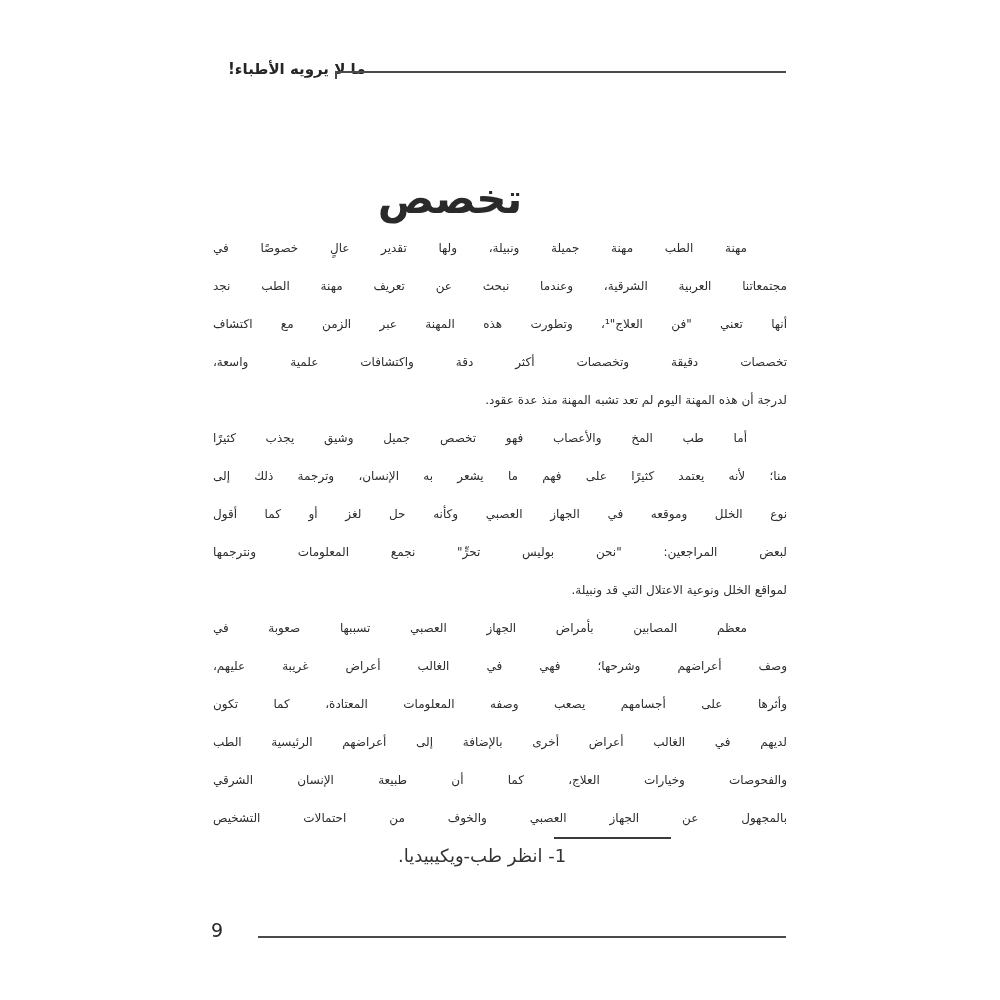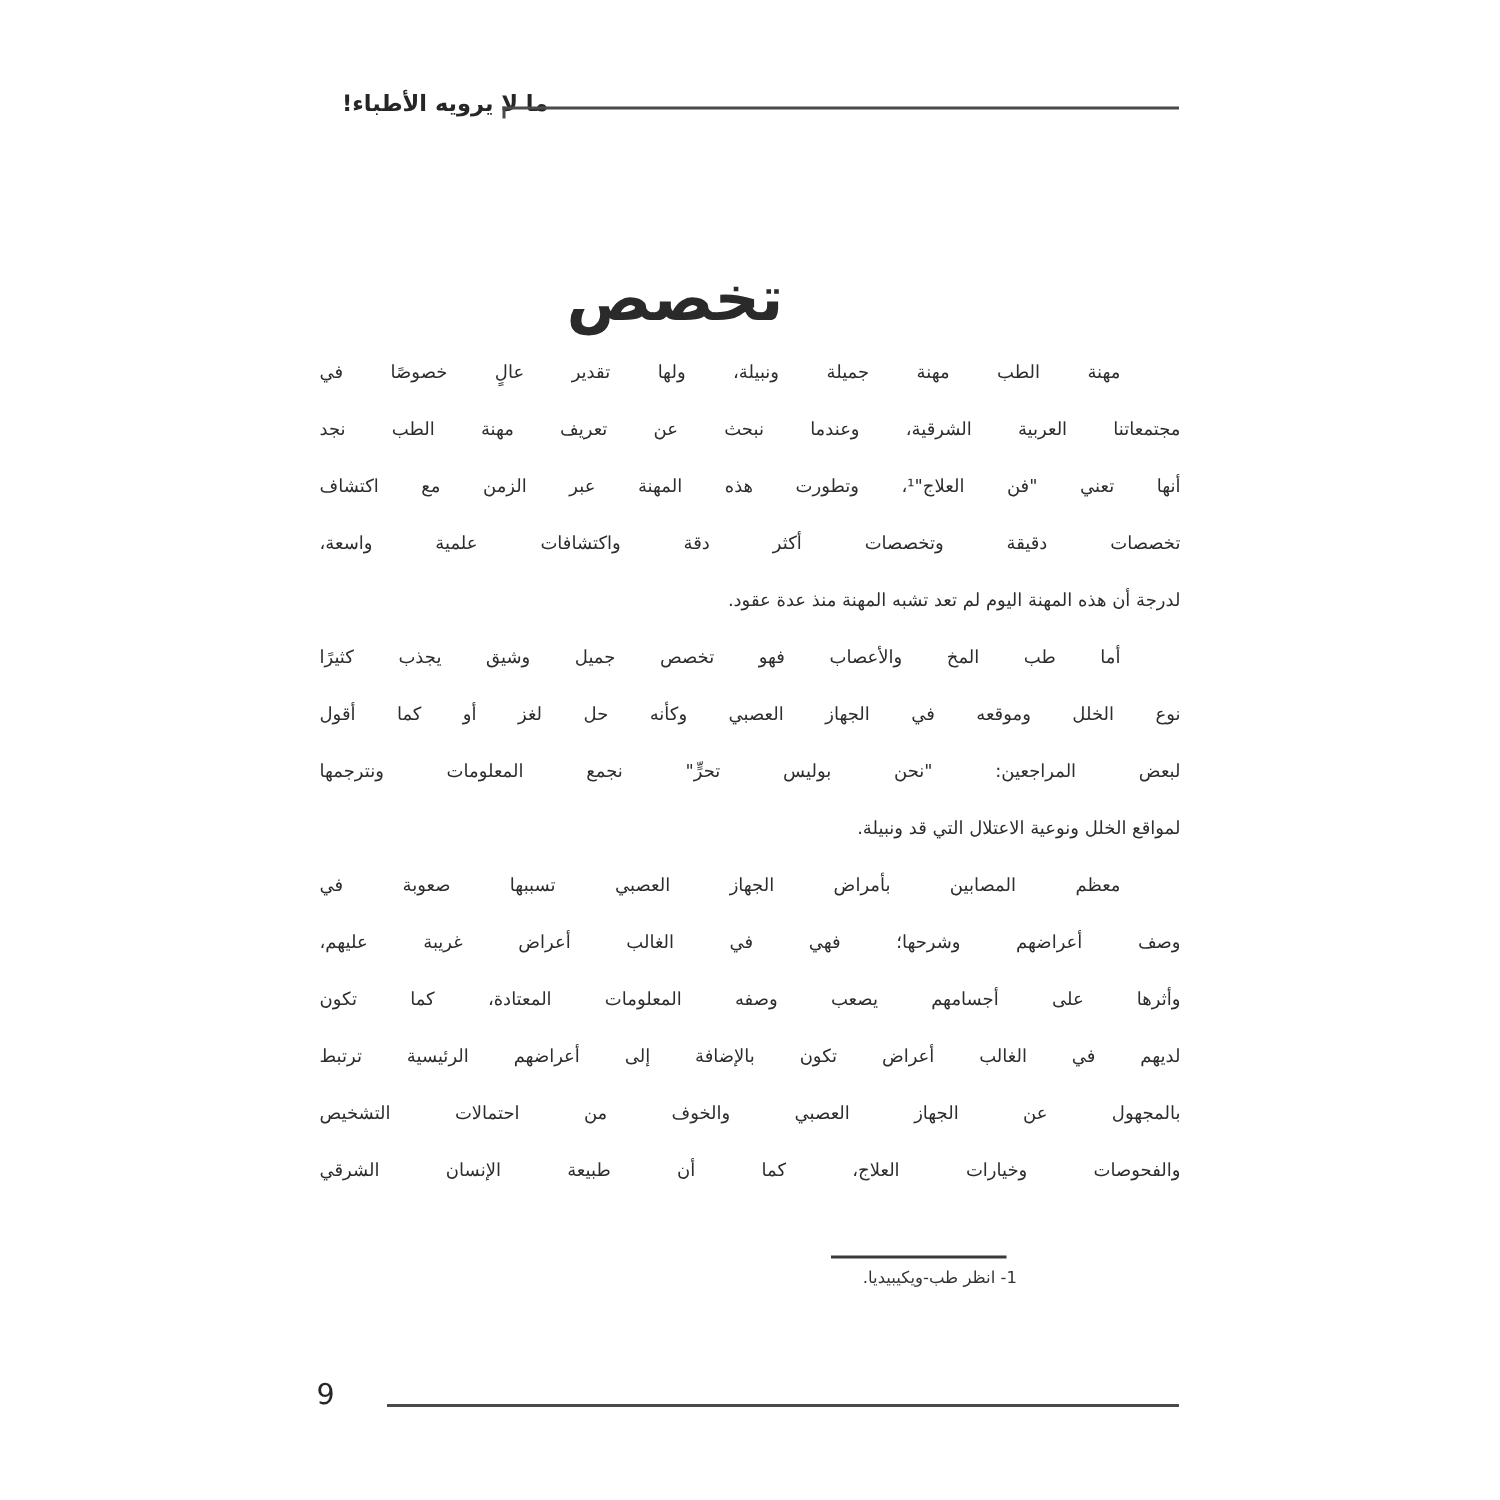--- a/index.html
+++ b/index.html
@@ -91,22 +91,22 @@
     width: 117px;
     height: 2px;
     background: #3a3a3a;
   }
   .footnote-text {
     position: absolute;
     top: 845px;
     right: 322px;
     width: 280px;
     direction: rtl;
-    text-align: right;
-    font-size: 11px;
+    text-align: left;
+    font-size: 18px;
     color: #333333;
   }
 
   
   .page-number {
     position: absolute;
     top: 919px;
     left: 211px;
     font-size: 19px;
     color: #262626;
@@ -135,32 +135,33 @@
     <div>
       <div class="line indent">مهنة الطب مهنة جميلة ونبيلة، ولها تقدير عالٍ خصوصًا في</div>
       <div class="line">مجتمعاتنا العربية الشرقية، وعندما نبحث عن تعريف مهنة الطب نجد</div>
       <div class="line">أنها تعني "فن العلاج"¹، وتطورت هذه المهنة عبر الزمن مع اكتشاف</div>
       <div class="line">تخصصات دقيقة وتخصصات أكثر دقة واكتشافات علمية واسعة،</div>
       <div class="line end">لدرجة أن هذه المهنة اليوم لم تعد تشبه المهنة منذ عدة عقود.</div>
     </div>
 
     <div>
       <div class="line indent">أما طب المخ والأعصاب فهو تخصص جميل وشيق يجذب كثيرًا</div>
+      <div class="line">منا؛ لأنه يعتمد كثيرًا على فهم ما يشعر به الإنسان، وترجمة ذلك إلى</div>
       <div class="line">نوع الخلل وموقعه في الجهاز العصبي وكأنه حل لغز أو كما أقول</div>
       <div class="line">لبعض المراجعين: "نحن بوليس تحرٍّ" نجمع المعلومات ونترجمها</div>
       <div class="line end">لمواقع الخلل ونوعية الاعتلال التي قد ونبيلة.</div>
     </div>
 
     <div>
       <div class="line indent">معظم المصابين بأمراض الجهاز العصبي تسببها صعوبة في</div>
       <div class="line">وصف أعراضهم وشرحها؛ فهي في الغالب أعراض غريبة عليهم،</div>
       <div class="line">وأثرها على أجسامهم يصعب وصفه المعلومات المعتادة، كما تكون</div>
-      <div class="line">لديهم في الغالب أعراض تكون بالإضافة إلى أعراضهم الرئيسية ترتبط</div>
+      <div class="line">لديهم في الغالب أعراض أخرى بالإضافة إلى أعراضهم الرئيسية الطب</div>
+      <div class="line">والفحوصات وخيارات العلاج، كما أن طبيعة الإنسان الشرقي</div>
       <div class="line">بالمجهول عن الجهاز العصبي والخوف من احتمالات التشخيص</div>
-      <div class="line">والفحوصات وخيارات العلاج، كما أن طبيعة الإنسان الشرقي</div>
     </div>
 
   </div>
 
   <div class="footnote-rule"></div>
   <div class="footnote-text">1- انظر طب-ويكيبيديا.</div>
 
   <div class="page-number">9</div>
   <div class="footer-rule"></div>
 

